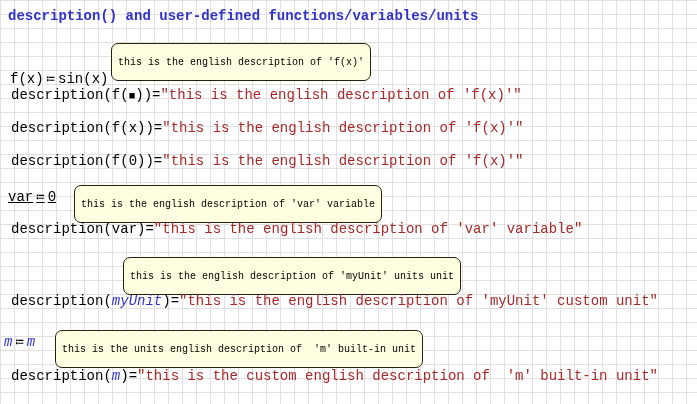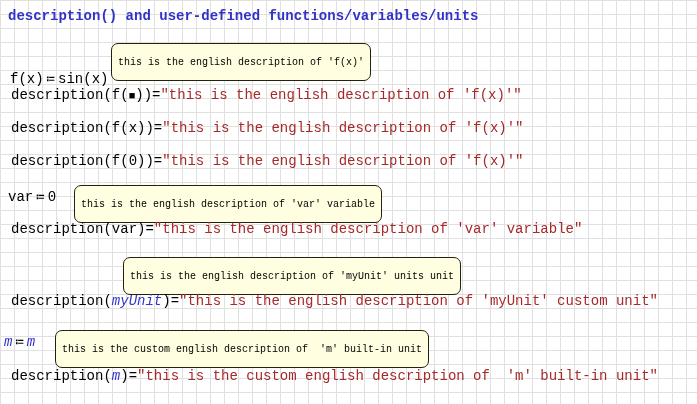--- a/index.html
+++ b/index.html
@@ -65,21 +65,21 @@
   </div>
 
   <div class="region" style="left:11px;top:120px;">
     <span class="mono">description(f(</span><span class="mono">x</span><span class="mono">))=</span><span class="mono str">"this is the english description of 'f(x)'"</span>
   </div>
 
   <div class="region" style="left:11px;top:153px;">
     <span class="mono">description(f(</span><span class="mono">0</span><span class="mono">))=</span><span class="mono str">"this is the english description of 'f(x)'"</span>
   </div>
 
-  <div class="region" style="left:8px;top:189px;">
+  <div class="region" style="left:8px;top:189px;text-decoration:underline;">
     <span class="mono">var</span><span class="mono op">≔</span><span class="mono">0</span>
   </div>
   <div class="descbox" style="left:74px;top:185px;">
     <span class="mono">this is the english description of 'var' variable</span>
   </div>
 
   <div class="region" style="left:11px;top:221px;">
     <span class="mono">description(</span><span class="mono">var</span><span class="mono">)=</span><span class="mono str">"this is the english description of 'var' variable"</span>
   </div>
 
@@ -88,20 +88,20 @@
   </div>
 
   <div class="region" style="left:11px;top:293px;">
     <span class="mono">description(</span><span class="mono unit">myUnit</span><span class="mono">)=</span><span class="mono str">"this is the english description of 'myUnit' custom unit"</span>
   </div>
 
   <div class="region" style="left:4px;top:334px;">
     <span class="mono unit">m</span><span class="mono op">≔</span><span class="mono unit">m</span>
   </div>
   <div class="descbox" style="left:55px;top:330px;">
-    <span class="mono">this is the custom english description of  'm' built-in unit</span>
+    <span class="mono">this is the units english description of  'm' built-in unit</span>
   </div>
 
   <div class="region" style="left:11px;top:368px;">
     <span class="mono">description(</span><span class="mono unit">m</span><span class="mono">)=</span><span class="mono str">"this is the custom english description of  'm' built-in unit"</span>
   </div>
 
 </div>
 
 </body></html>

